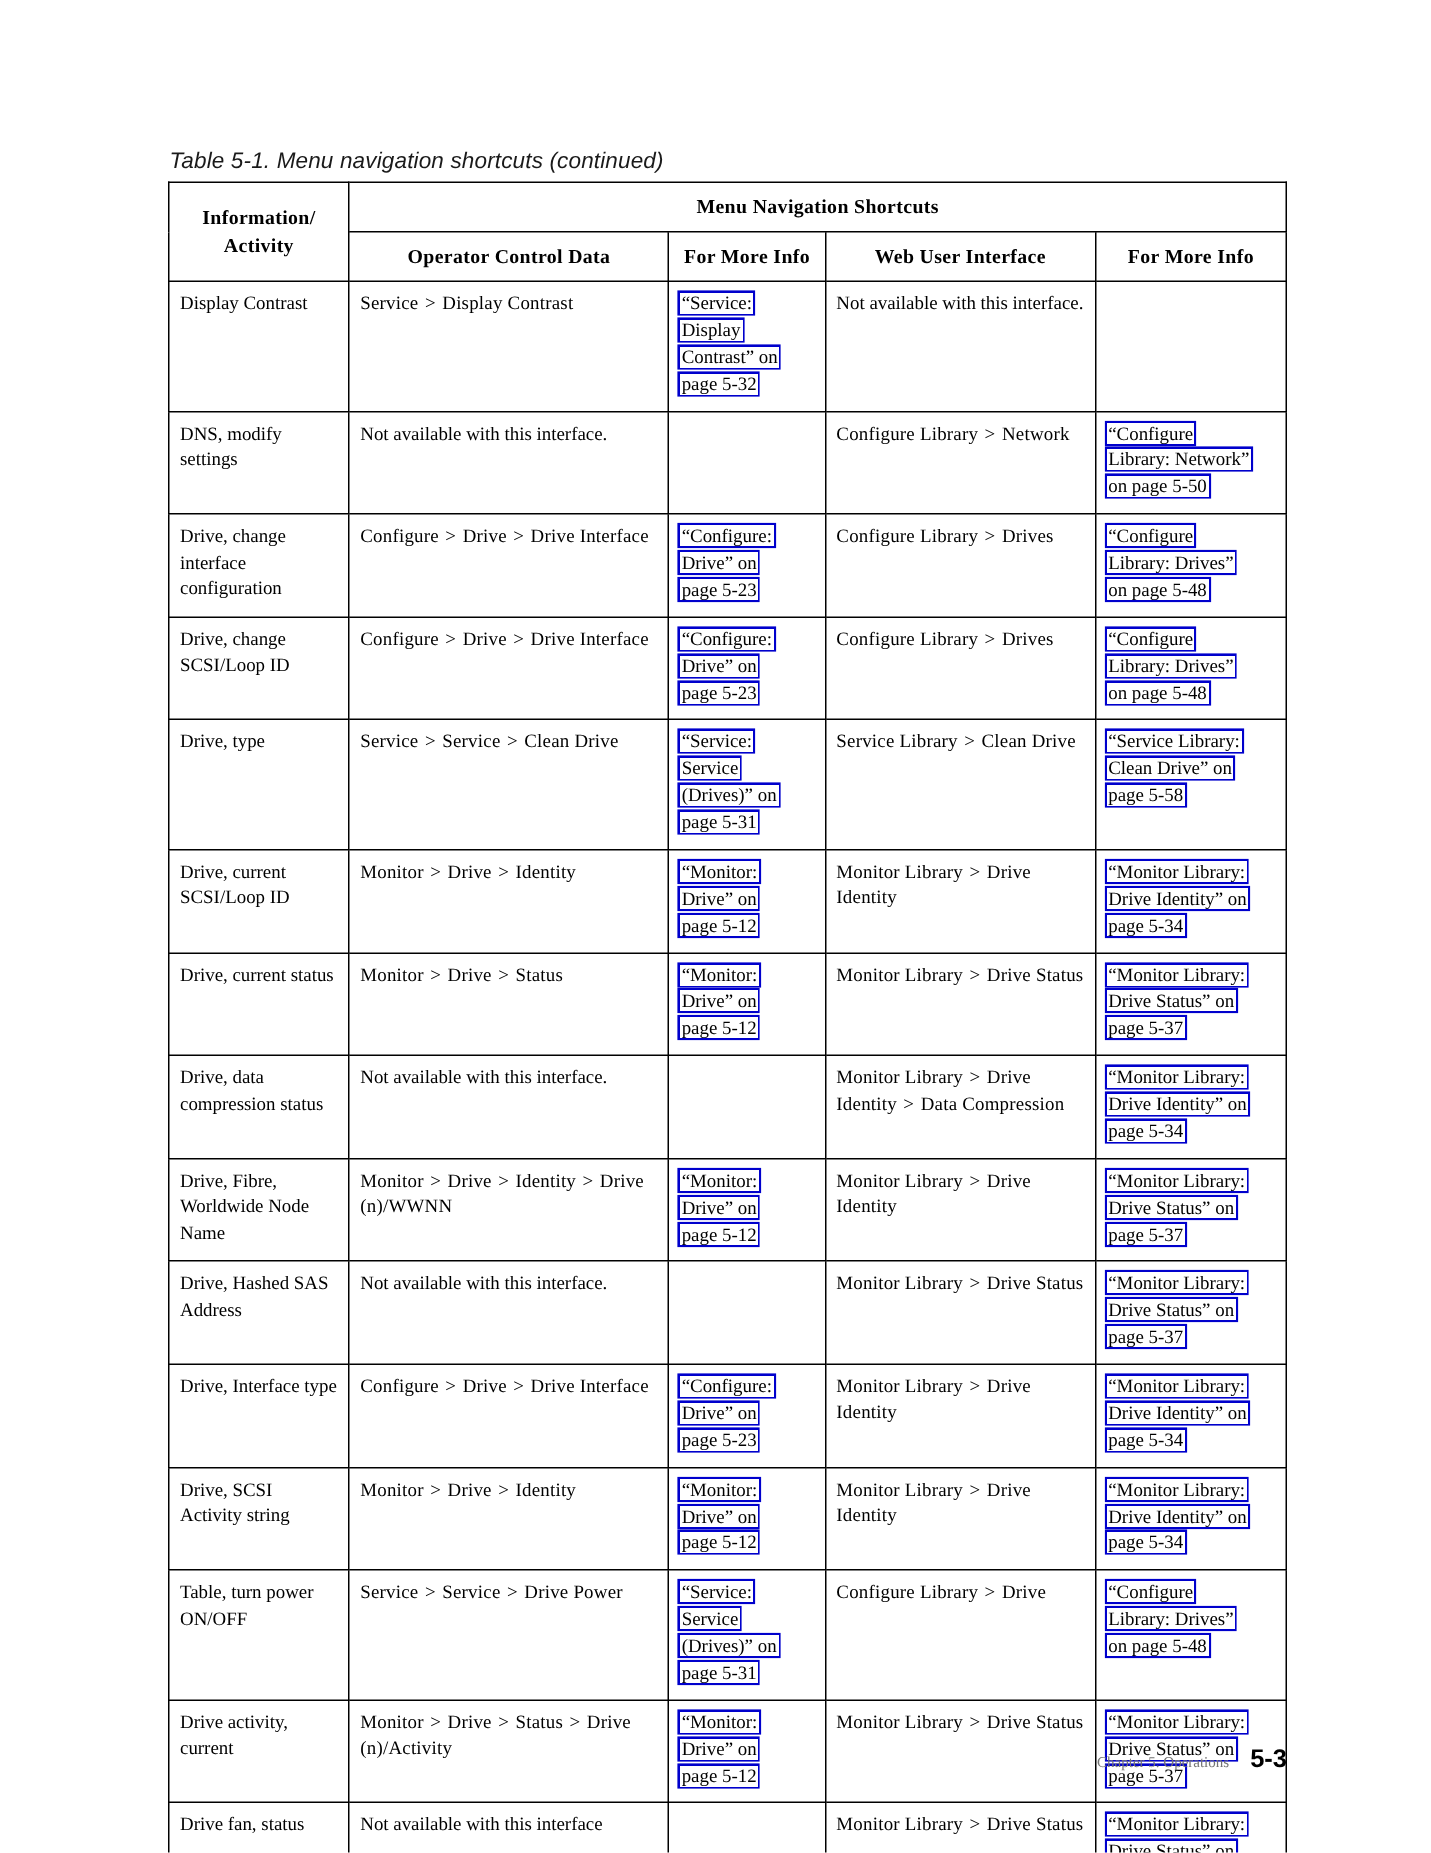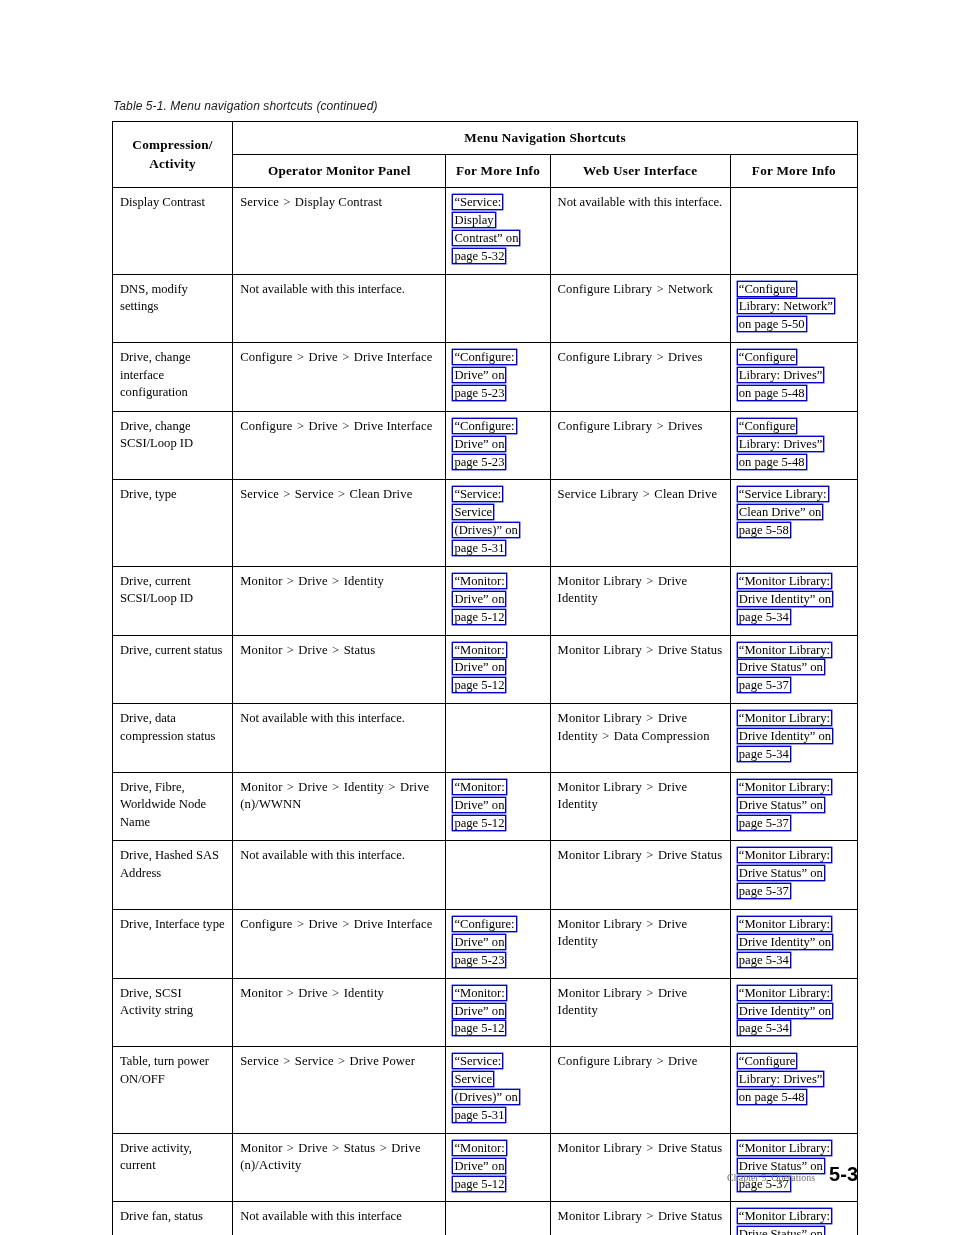--- a/index.html
+++ b/index.html
@@ -25,21 +25,21 @@
     overflow: hidden;
   }
 
   
   .table-caption {
     position: absolute;
     left: 113px;
     top: 99px;
     font-family: "Liberation Sans", sans-serif;
     font-style: italic;
-    font-size: 12px;
+    font-size: 15px;
     letter-spacing: 0.1px;
     color: #1a1a1a;
     white-space: nowrap;
   }
 
   
   .nav-table {
     position: absolute;
     left: 112px;
     top: 121px;
@@ -108,21 +108,21 @@
     gap: 14px;
     white-space: nowrap;
   }
   .footer .chap {
     font-family: "Liberation Serif", serif;
     font-size: 10px;
     color: #737373;
   }
   .footer .pageno {
     font-family: "Liberation Sans", sans-serif;
-    font-size: 20px;
+    font-size: 17px;
     font-weight: bold;
     color: #000000;
   }
 </style>
 </head>
 <body>
 
 <div class="page">
 
   <div class="table-caption">
@@ -133,27 +133,27 @@
     <colgroup>
       <col class="col-act">
       <col class="col-ocp">
       <col class="col-fmi1">
       <col class="col-wui">
       <col class="col-fmi2">
     </colgroup>
     <thead>
       <tr class="hdr-top">
         <th class="th-info" rowspan="2">
-          <span id="hdr-info-line1">Compression/</span><br>
+          <span id="hdr-info-line1">Information/</span><br>
           <span id="hdr-info-line2">Activity</span>
         </th>
         <th colspan="4">Menu Navigation Shortcuts</th>
       </tr>
       <tr class="hdr-bot">
-        <th>Operator Monitor Panel</th>
+        <th>Operator Control Data</th>
         <th>For More Info</th>
         <th>Web User Interface</th>
         <th>For More Info</th>
       </tr>
     </thead>
     <tbody id="table-body">
         <tr>
           <td class="plain">Display Contrast</td>
           <td class="path">Service <span class="sep">&gt;</span> Display Contrast</td>
           <td><span class="xref"><span class="ln">“Service:</span><br><span class="ln">Display</span><br><span class="ln">Contrast” on</span><br><span class="ln">page 5-32</span></span></td>

